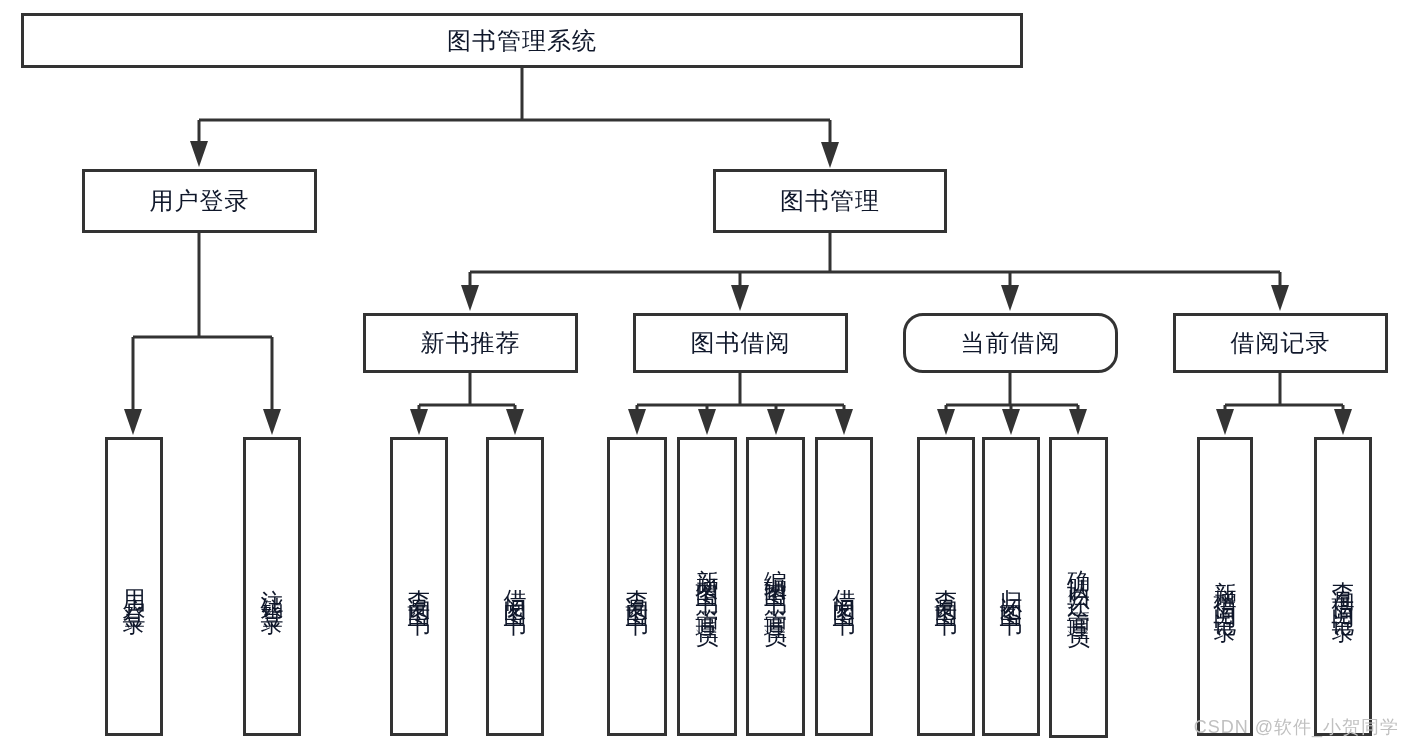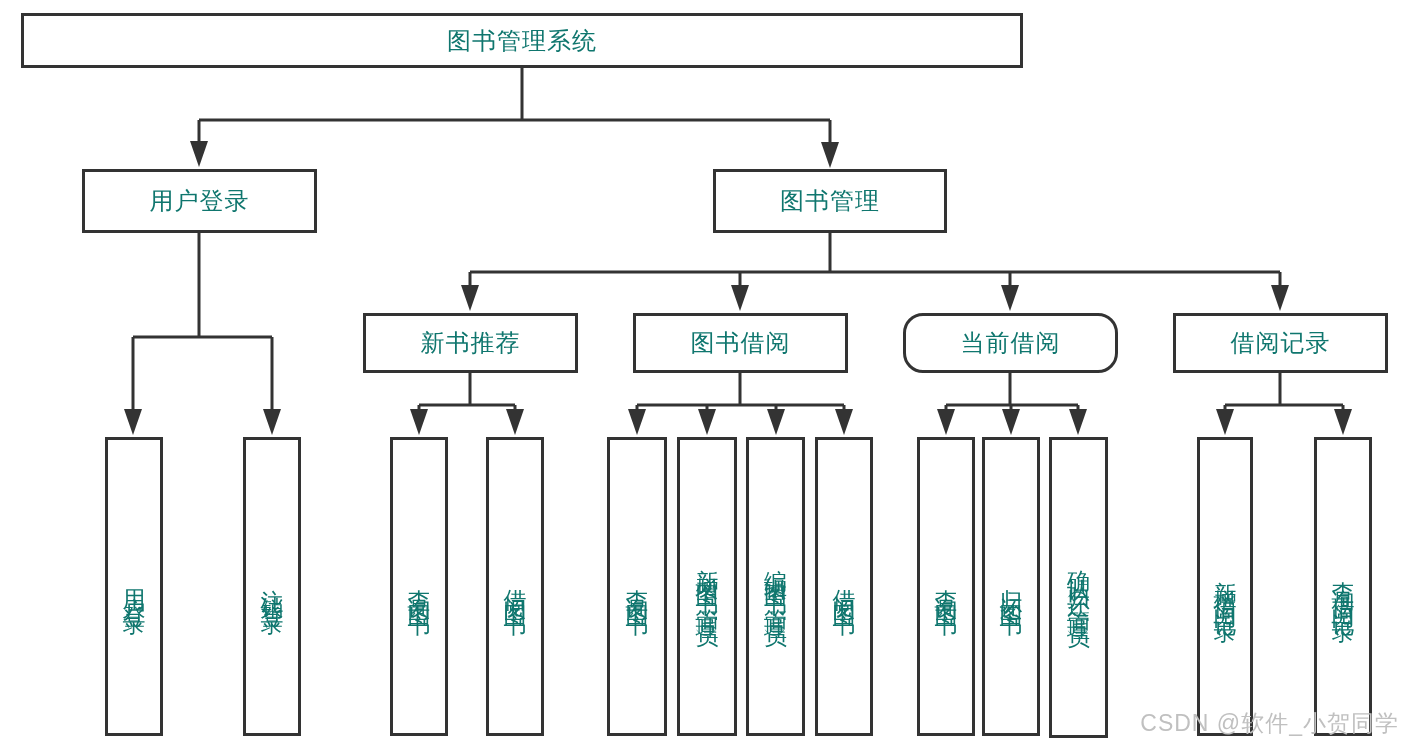--- a/index.html
+++ b/index.html
@@ -5,28 +5,28 @@
   html,body{margin:0;padding:0;background:#fff;}
   #stage{
     position:relative;width:1405px;height:747px;background:#ffffff;overflow:hidden;
     font-family:"Liberation Sans","DejaVu Sans",sans-serif;color:#333;
   }
   #connectors{position:absolute;left:0;top:0;}
   .box{
     position:absolute;box-sizing:border-box;border:3px solid #333;background:#fff;
     display:flex;align-items:center;justify-content:center;z-index:2;
   }
-  .box .lbl{font-size:24px;letter-spacing:1px;color:#0f766e;white-space:nowrap;}
+  .box .lbl{font-size:24px;letter-spacing:1px;color:#0f172a;white-space:nowrap;}
   .box.v .lbl{
     writing-mode:vertical-rl;text-orientation:upright;
     font-size:23px;letter-spacing:8px;line-height:1;white-space:normal;
   }
   #watermark{
     position:absolute;right:6px;bottom:8px;z-index:5;
-    font-size:23px;color:#c0c0c0;letter-spacing:1px;white-space:nowrap;margin-top:29px;
+    font-size:18px;color:#c0c0c0;letter-spacing:1px;white-space:nowrap;margin-top:29px;
   }
 </style>
 </head>
 <body>
 
 <div id="stage">
 
   <svg id="connectors" width="1405" height="747" viewBox="0 0 1405 747">
     <g stroke="#333333" stroke-width="3" fill="none">
       <path d="M522 68 V120 M199 120 H830"></path>

